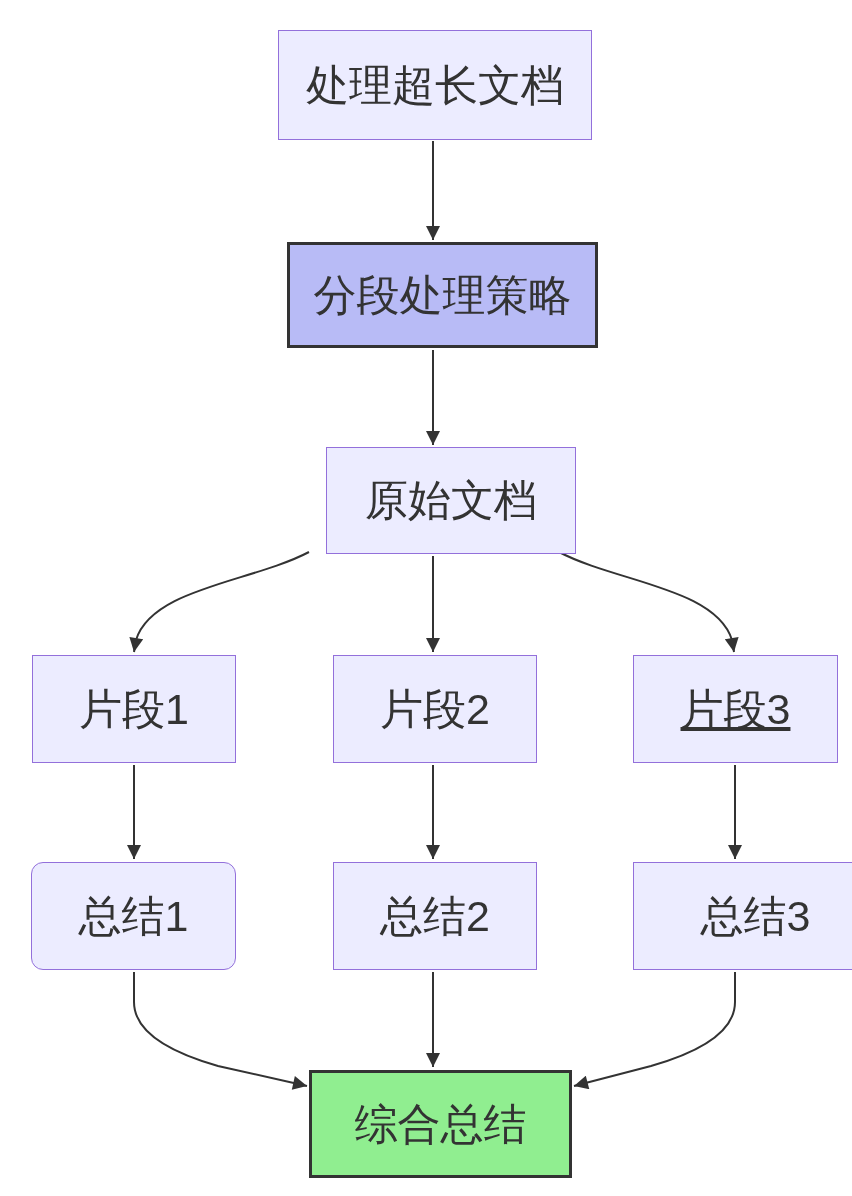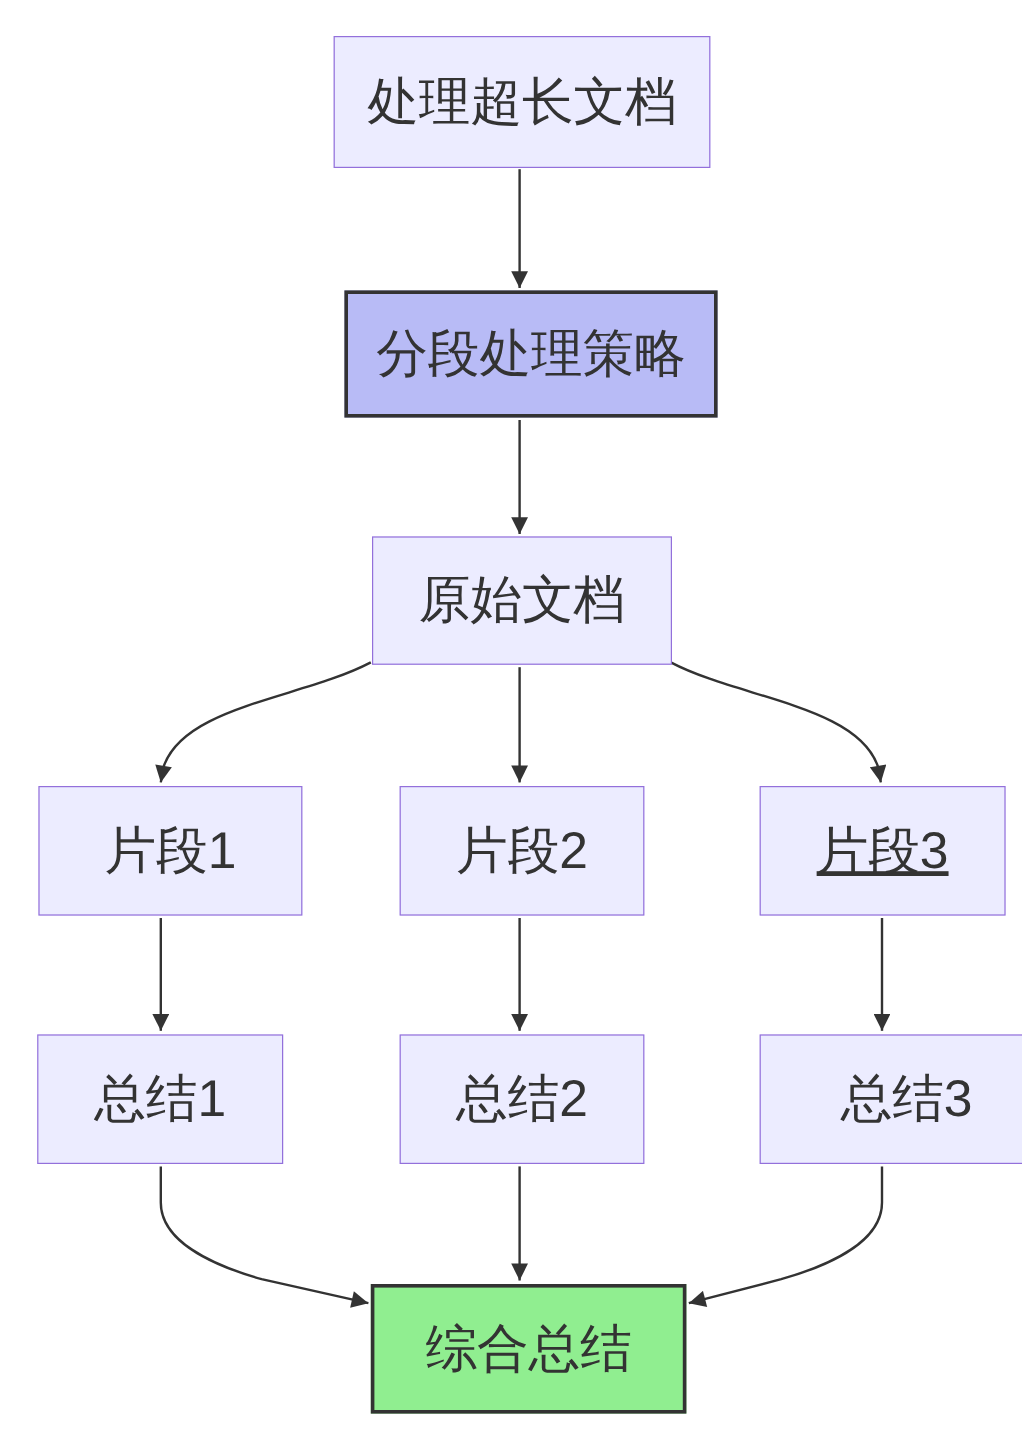--- a/index.html
+++ b/index.html
@@ -82,37 +82,37 @@
   </svg>
 
   <div class="node" style="left:278px; top:30px; width:314px; height:110px;">
     <span>处理超长文档</span>
   </div>
 
   <div class="node emphasis" style="left:276px; top:242px; width:311px; height:106px;margin-left:11px;">
     <span>分段处理策略</span>
   </div>
 
-  <div class="node" style="left:310px; top:447px; width:250px; height:107px;">
+  <div class="node" style="left:326px; top:447px; width:250px; height:107px;">
     <span>原始文档</span>
   </div>
 
-  <div class="node" style="left:32px; top:655px; width:220px; height:108px;">
+  <div class="node" style="left:32px; top:655px; width:204px; height:108px;">
     <span>片段1</span>
   </div>
 
   <div class="node" style="left:333px; top:655px; width:204px; height:108px;align-items:center;">
     <span>片段2</span>
   </div>
 
   <div class="node" style="left:633px; top:655px; width:205px; height:108px;text-decoration:underline;">
     <span>片段3</span>
   </div>
 
-  <div class="node" style="left:31px; top:862px; width:205px; height:108px;">
+  <div class="node" style="left:31px; top:862px; width:205px; height:108px;border-radius:12px;">
     <span>总结1</span>
   </div>
 
   <div class="node" style="left:333px; top:862px; width:204px; height:108px;">
     <span>总结2</span>
   </div>
 
   <div class="node" style="left:633px; top:862px; width:245px; height:108px;align-items:center;">
     <span>总结3</span>
   </div>

